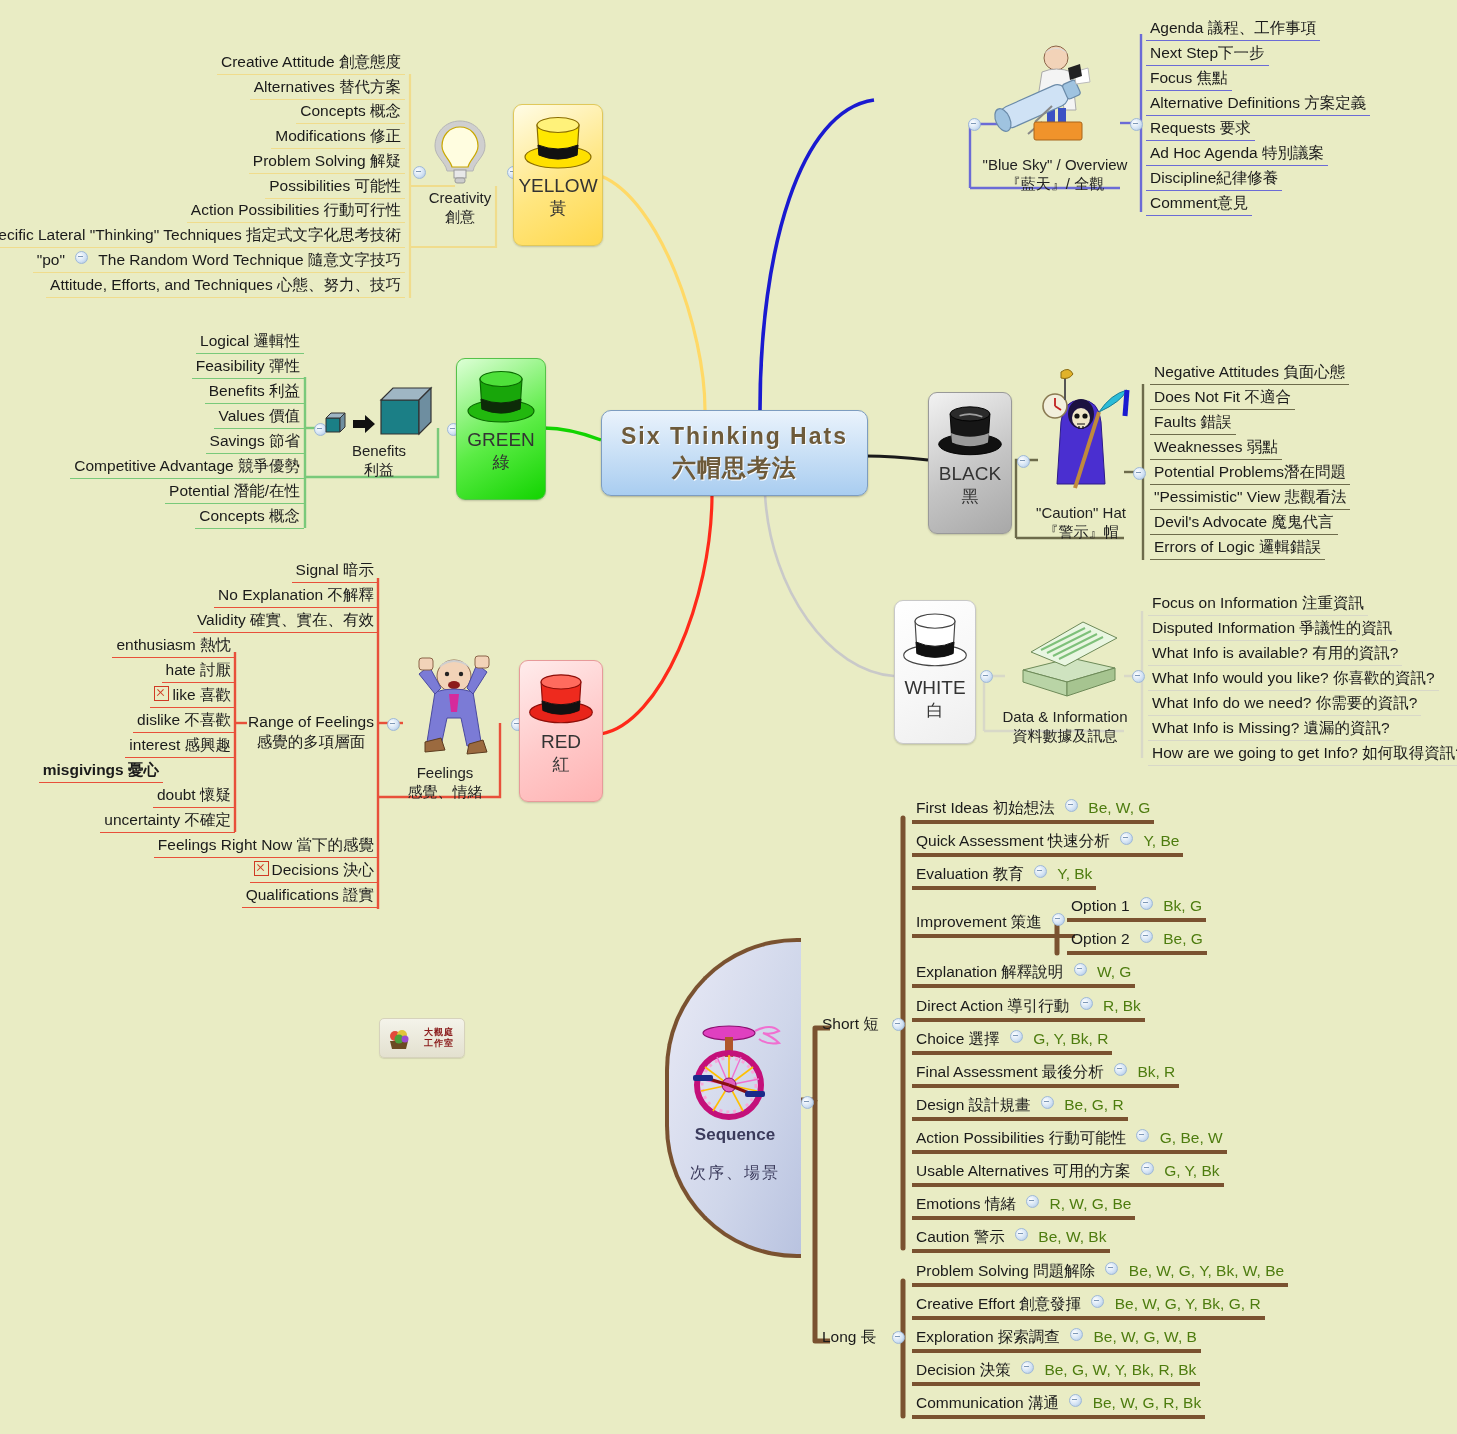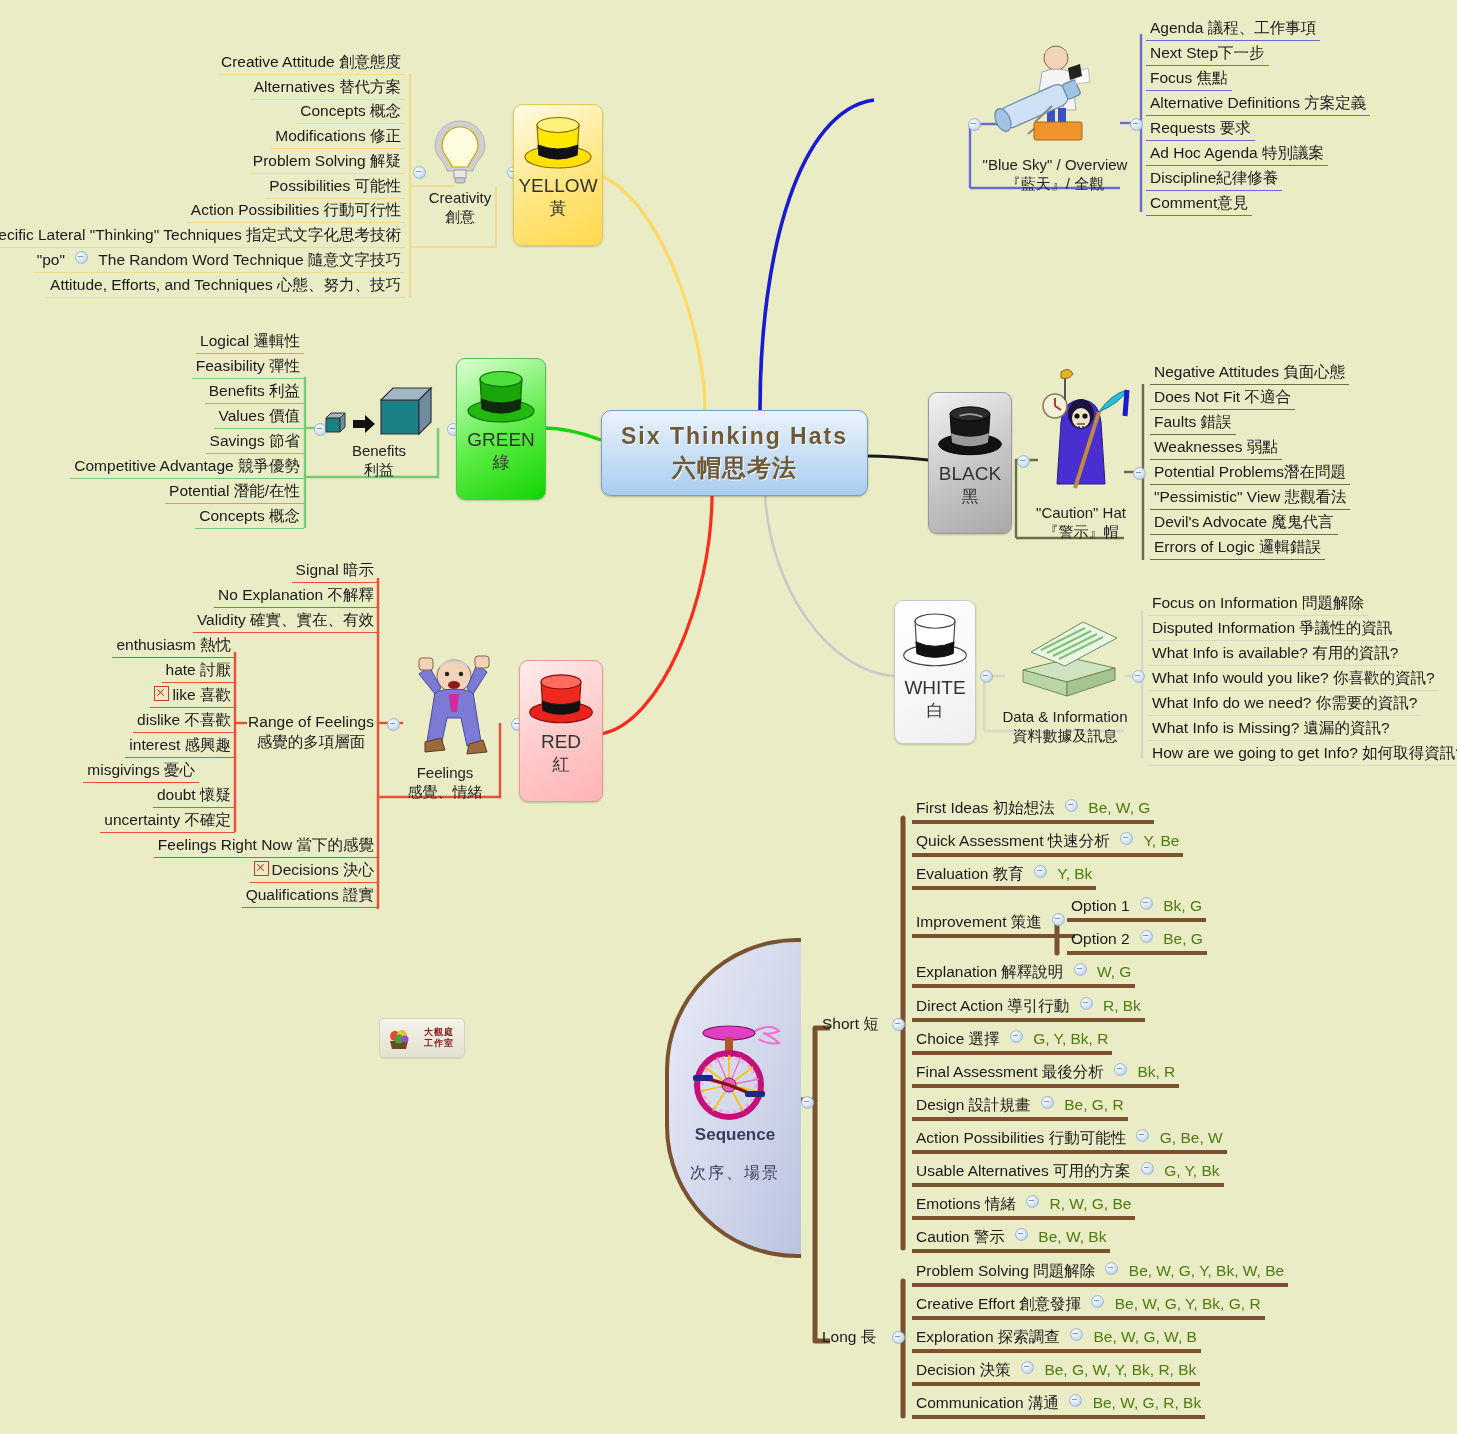--- a/index.html
+++ b/index.html
@@ -315,21 +315,21 @@
   </div>
   <div class="leaf b-red" style="right:1079px;top:885px;">Qualifications 證實</div>
 
   <div class="leaf b-red" style="right:1222px;top:635px;">enthusiasm 熱忱</div>
   <div class="leaf b-red" style="right:1222px;top:660px;">hate 討厭</div>
   <div class="leaf b-red" style="right:1222px;top:685px;">
     <span class="cbx"></span><span>like 喜歡</span>
   </div>
   <div class="leaf b-red" style="right:1222px;top:710px;">dislike 不喜歡</div>
   <div class="leaf b-red" style="right:1222px;top:735px;">interest 感興趣</div>
-  <div class="leaf b-red" style="right:1258px;top:760px;">misgivings 憂心</div>
+  <div class="leaf b-red" style="right:1294px;top:760px;font-weight:bold;">misgivings 憂心</div>
   <div class="leaf b-red" style="right:1222px;top:785px;">doubt 懷疑</div>
   <div class="leaf b-red" style="right:1222px;top:810px;">uncertainty 不確定</div>
 
 
   <div class="abs illus" style="left:980px;top:38px;width:150px;">
     <svg width="130" height="118" viewBox="0 0 130 118">
       <circle cx="66" cy="20" r="12" fill="#f2d3b8" stroke="#8a6448" stroke-width="1"></circle>
       <path d="M54,16 Q66,6 78,16 Q74,10 66,10 Q58,10 54,16 Z" fill="#dcdcdc"></path>
       <path d="M52,34 Q66,28 82,34 L86,72 L74,72 L72,52 L60,52 L58,72 L46,72 Z" fill="#f4f4f4" stroke="#aaa" stroke-width="1"></path>
       <rect x="57" y="70" width="8" height="16" fill="#3b52c4"></rect>
@@ -429,21 +429,21 @@
         <path d="M48,44 L92,22"></path>
           <path d="M54,47 L98,25"></path>
       </g>
     </svg>
     <span class="lab">Data &amp; Information</span>
     <span class="labzh">資料數據及訊息</span>
   </div>
   <span class="bullet abs" style="left:974px;top:670px;"></span>
   <span class="bullet abs" style="left:1126px;top:670px;"></span>
 
-  <div class="leaf b-white" style="left:1148px;top:593px;">Focus on Information 問題解除</div>
+  <div class="leaf b-white" style="left:1148px;top:593px;">Focus on Information 注重資訊</div>
   <div class="leaf b-white" style="left:1148px;top:618px;">Disputed Information 爭議性的資訊</div>
   <div class="leaf b-white" style="left:1148px;top:643px;">What Info is available? 有用的資訊?</div>
   <div class="leaf b-white" style="left:1148px;top:668px;">What Info would you like? 你喜歡的資訊?</div>
   <div class="leaf b-white" style="left:1148px;top:693px;">What Info do we need? 你需要的資訊?</div>
   <div class="leaf b-white" style="left:1148px;top:718px;">What Info is Missing? 遺漏的資訊?</div>
   <div class="leaf b-white" style="left:1148px;top:743px;">How are we going to get Info? 如何取得資訊?</div>
 
   <div class="seq">
     <svg width="104" height="112" viewBox="0 0 104 112">
       <ellipse cx="46" cy="20" rx="26" ry="7" fill="#e040c0" stroke="#8a1070" stroke-width="1.2"></ellipse>

